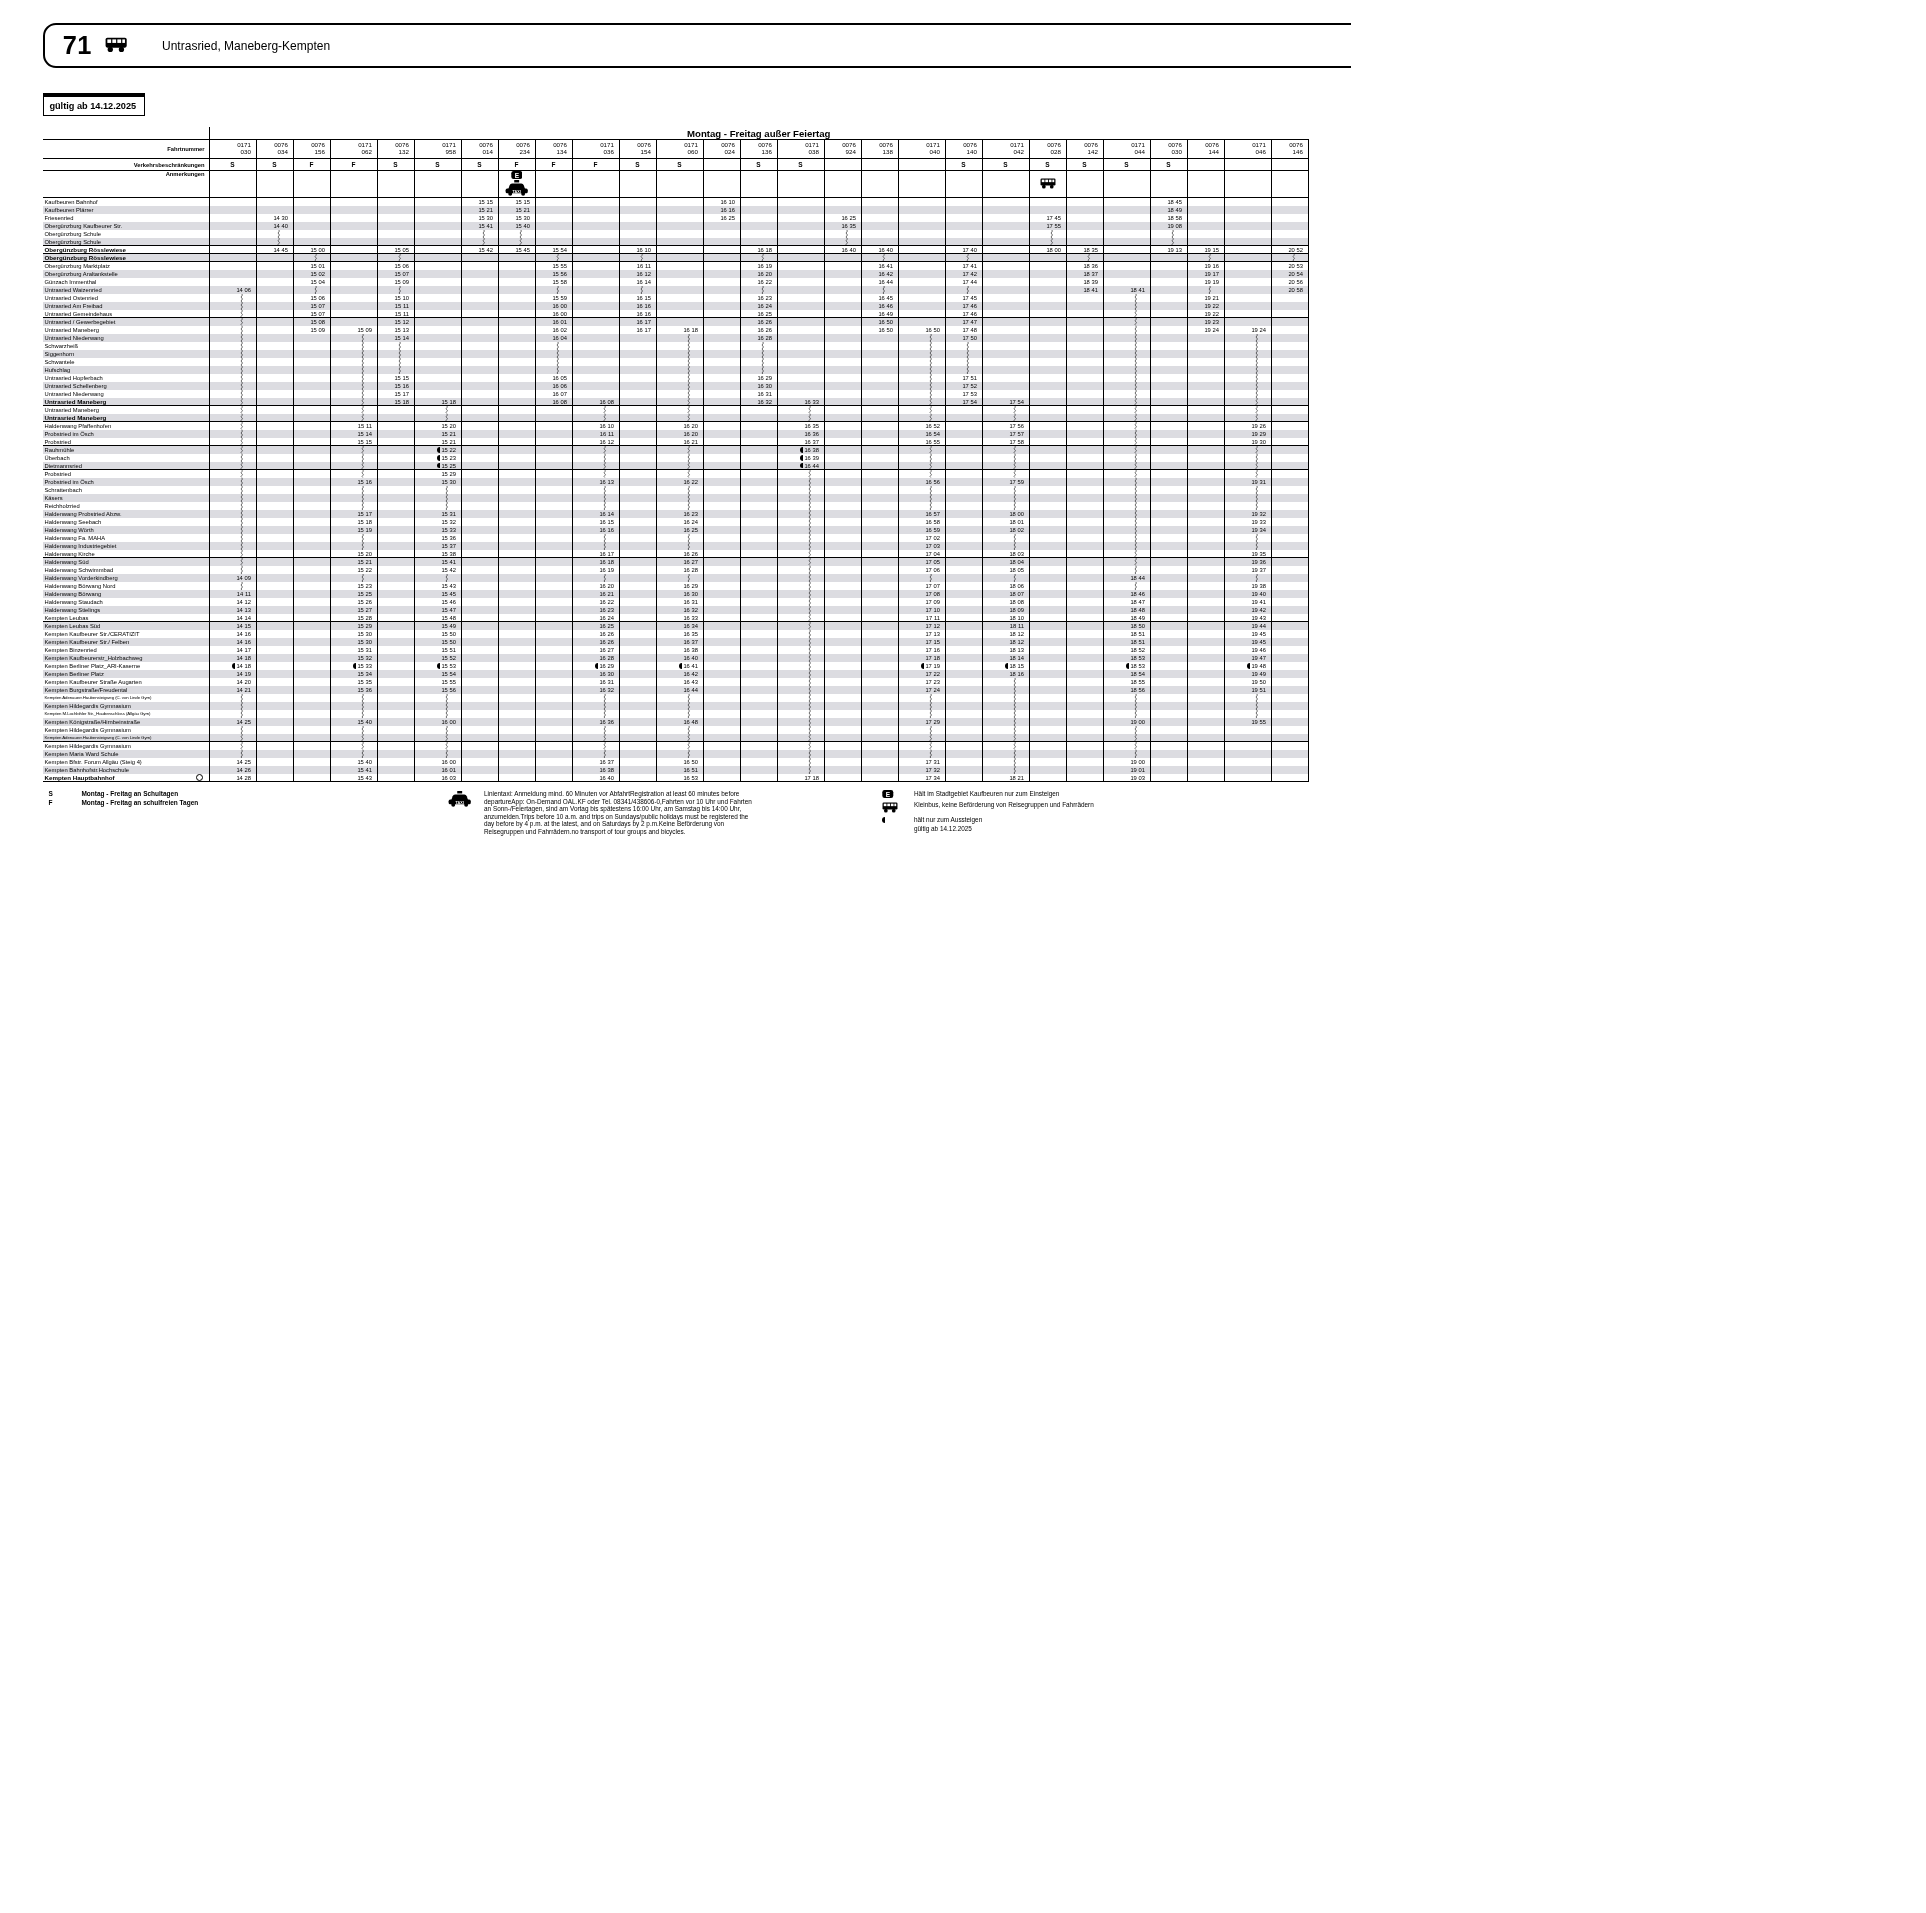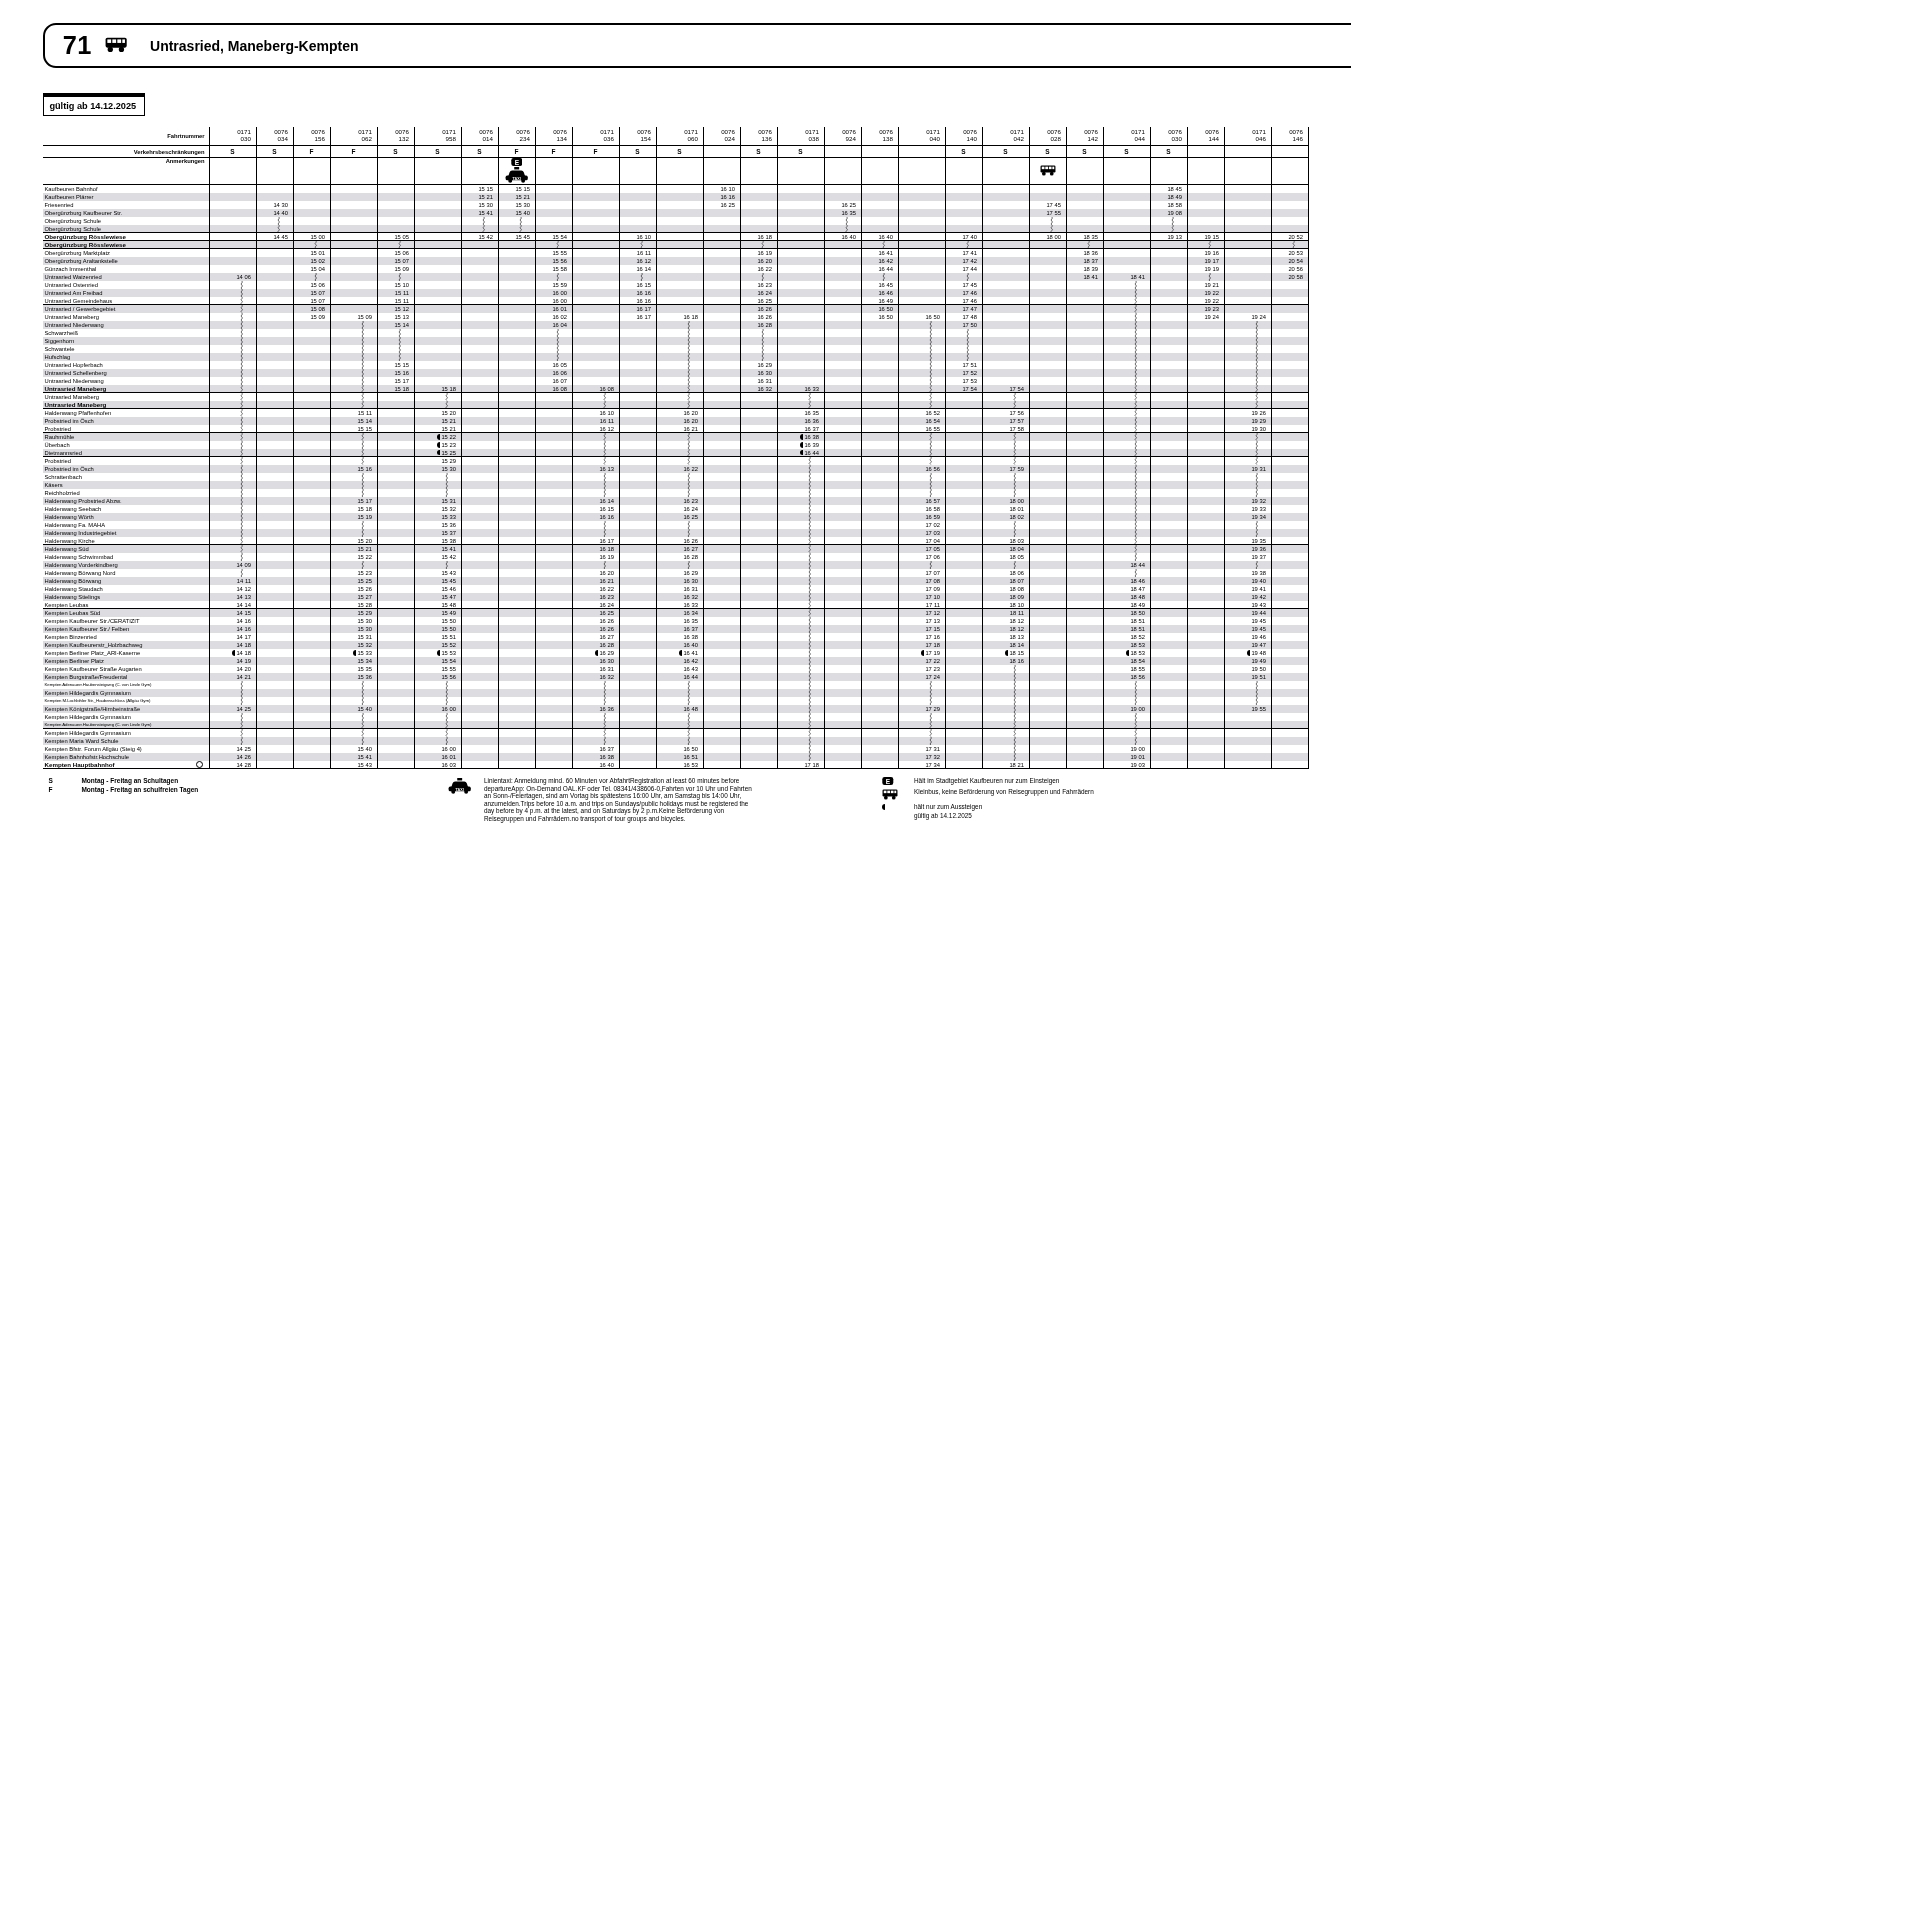--- a/index.html
+++ b/index.html
@@ -5,21 +5,21 @@
   html,body { margin:0; padding:0; background:#fff; }
   body { width:1351px; height:957px; font-family:"Liberation Sans",sans-serif; color:#000; }
   .page { padding:23px 0 0 43px; }
 
   
   .topbar { width:1454px; height:45px; border:2.3px solid #000; border-radius:13px;
             display:flex; align-items:center; justify-content:space-between;
             padding:0 17.7px; box-sizing:border-box; }
   .route-left { display:flex; align-items:center; gap:13px; }
   .route-num { font-size:25.4px; font-weight:bold; letter-spacing:0.4px; }
-  .route-title { font-size:14px; font-weight:bold; margin-left:10px; }
+  .route-title { font-size:12px; font-weight:normal; margin-left:22px; }
   .route-right { display:flex; align-items:center; gap:7.7px; }
   .ic-bus { width:22.3px; height:15.4px; }
   .ic-arrow { width:25px; height:10px; }
 
   
   .validity { display:inline-block; margin-top:25.4px; border:1.9px solid #000; border-top:4.6px solid #000;
               padding:3.9px 7.7px 3.9px 5.4px; font-weight:bold; font-size:9.2px; }
 
   
   table { border-collapse:collapse; table-layout:fixed; margin-top:10.8px; }
@@ -122,20 +122,24 @@
         <col style="width: 47px;">
         <col style="width: 37px;">
         <col style="width: 37px;">
         <col style="width: 47px;">
         <col style="width: 37px;">
         <col style="width: 37px;">
         <col style="width: 47px;">
         <col style="width: 37px;">
       </colgroup>
       <thead>
+        <tr class="daygroup">
+          <td></td>
+          <td colspan="27" class="dg timecol">Montag - Freitag außer Feiertag</td>
+        </tr>
         <tr class="fnr">
           <td class="rowlab station">Fahrtnummer</td>
           <td class="timecol">
             <div>0171</div>
             <div>030</div>
           </td>
           <td class="timecol">
             <div>0076</div>
             <div>034</div>
           </td>

